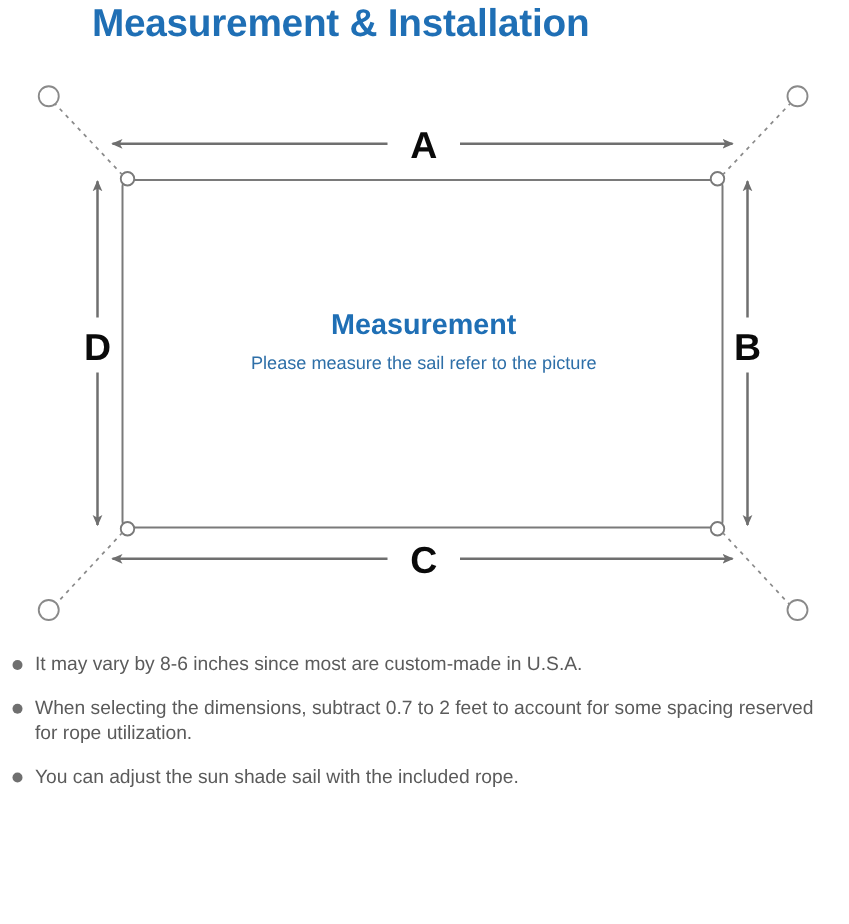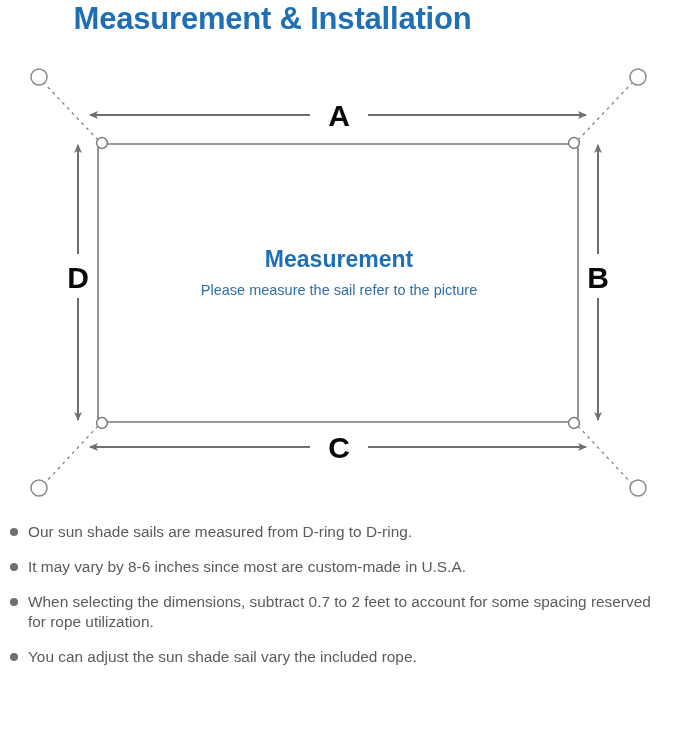--- a/index.html
+++ b/index.html
@@ -144,27 +144,23 @@
       <line x1="598" y1="206" x2="598" y2="97" stroke="#6f6f6f" stroke-width="2" marker-end="url(#arrHead)"></line>
       <line x1="598" y1="250" x2="598" y2="372" stroke="#6f6f6f" stroke-width="2" marker-end="url(#arrHead)"></line>
     </g>
     <text class="dim-label" x="598" y="240" text-anchor="middle">B</text>
   </svg>
 </div>
 
 <div id="notes">
   <div class="note-item">
     <span class="note-bullet"></span>
-    <span>Our sun shade sails are measured from D-ring to D-ring.</span>
-  </div>
-  <div class="note-item">
-    <span class="note-bullet"></span>
     <span>It may vary by 8-6 inches since most are custom-made in U.S.A.</span>
   </div>
   <div class="note-item">
     <span class="note-bullet"></span>
     <span>When selecting the dimensions, subtract 0.7 to 2 feet to account for some spacing reserved for rope utilization.</span>
   </div>
   <div class="note-item">
     <span class="note-bullet"></span>
-    <span>You can adjust the sun shade sail vary the included rope.</span>
+    <span>You can adjust the sun shade sail with the included rope.</span>
   </div>
 </div>
 
 </body></html>

